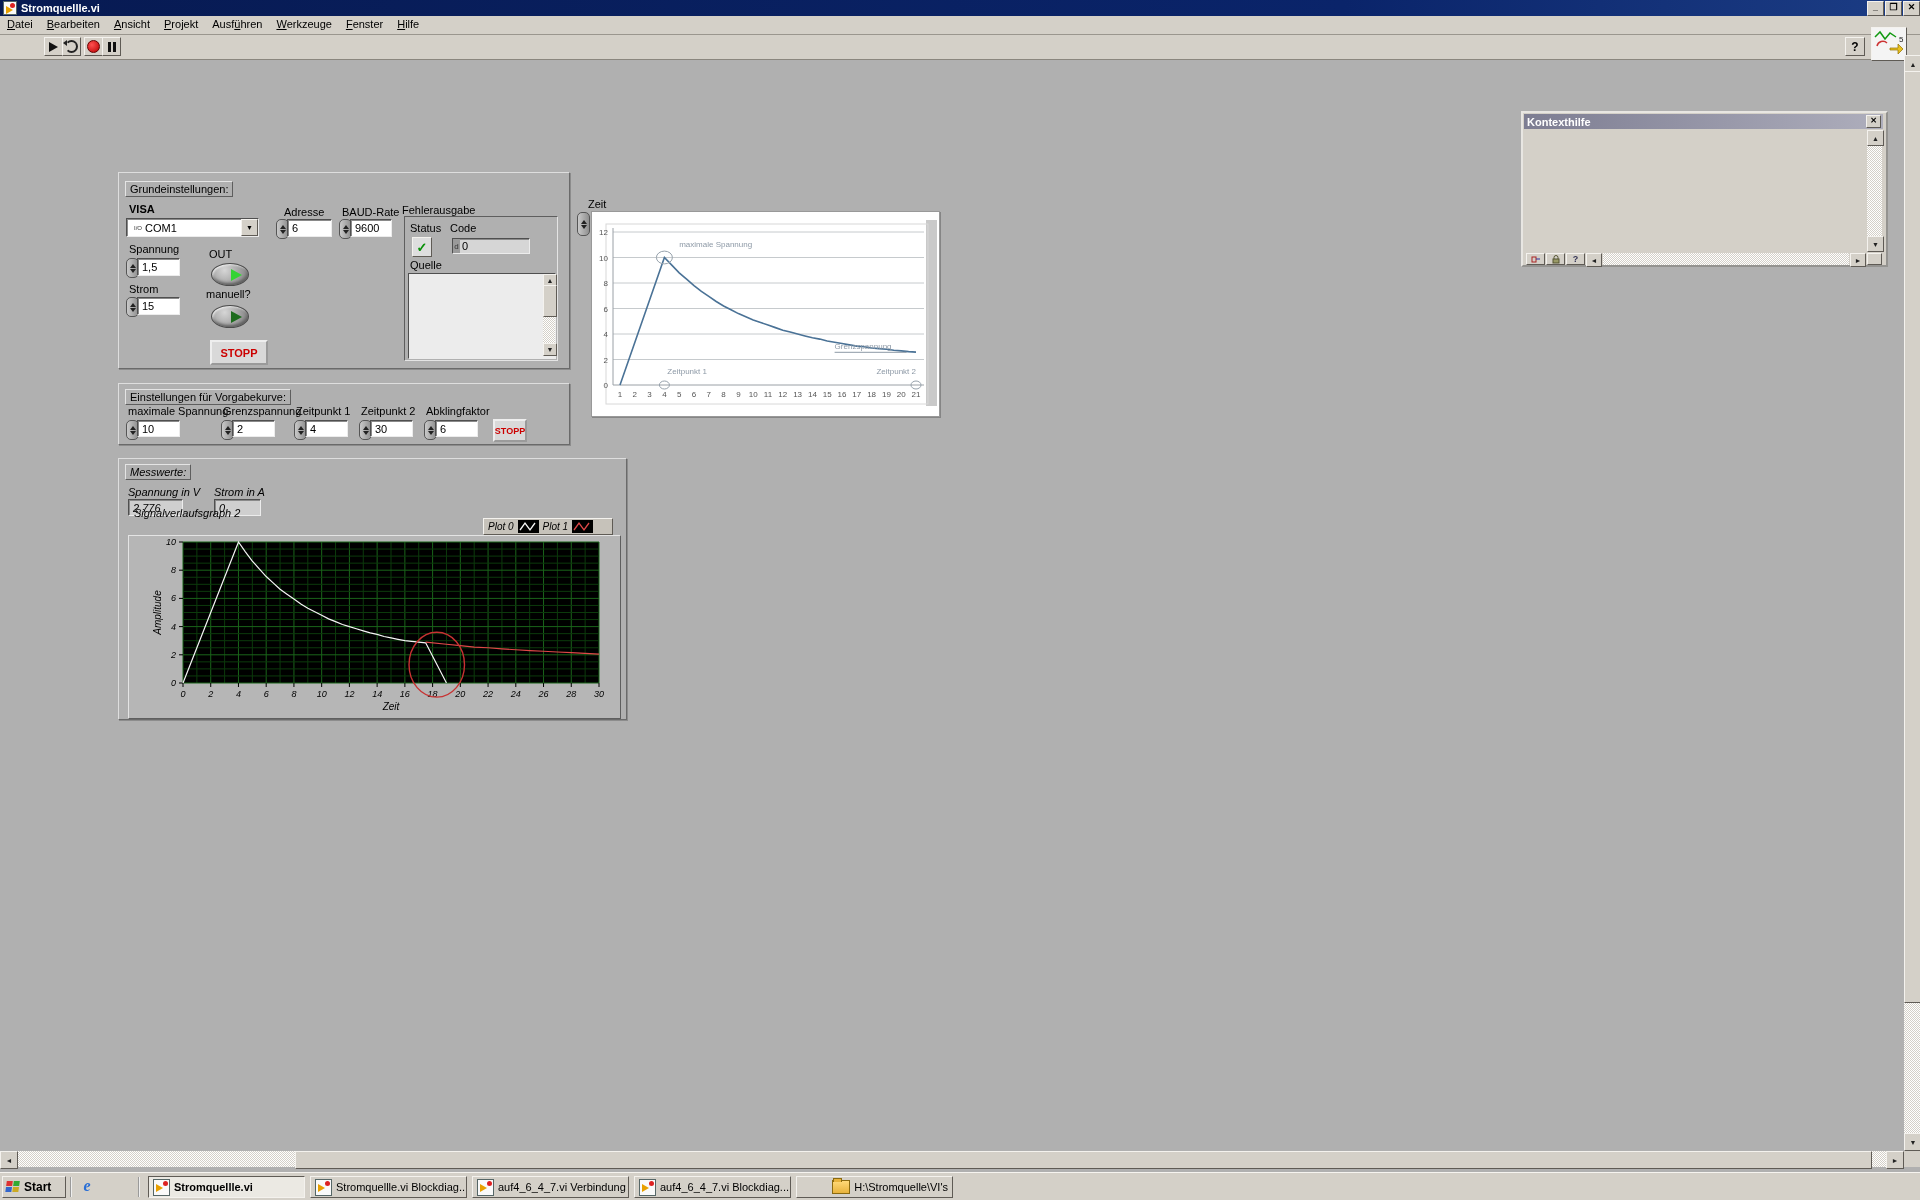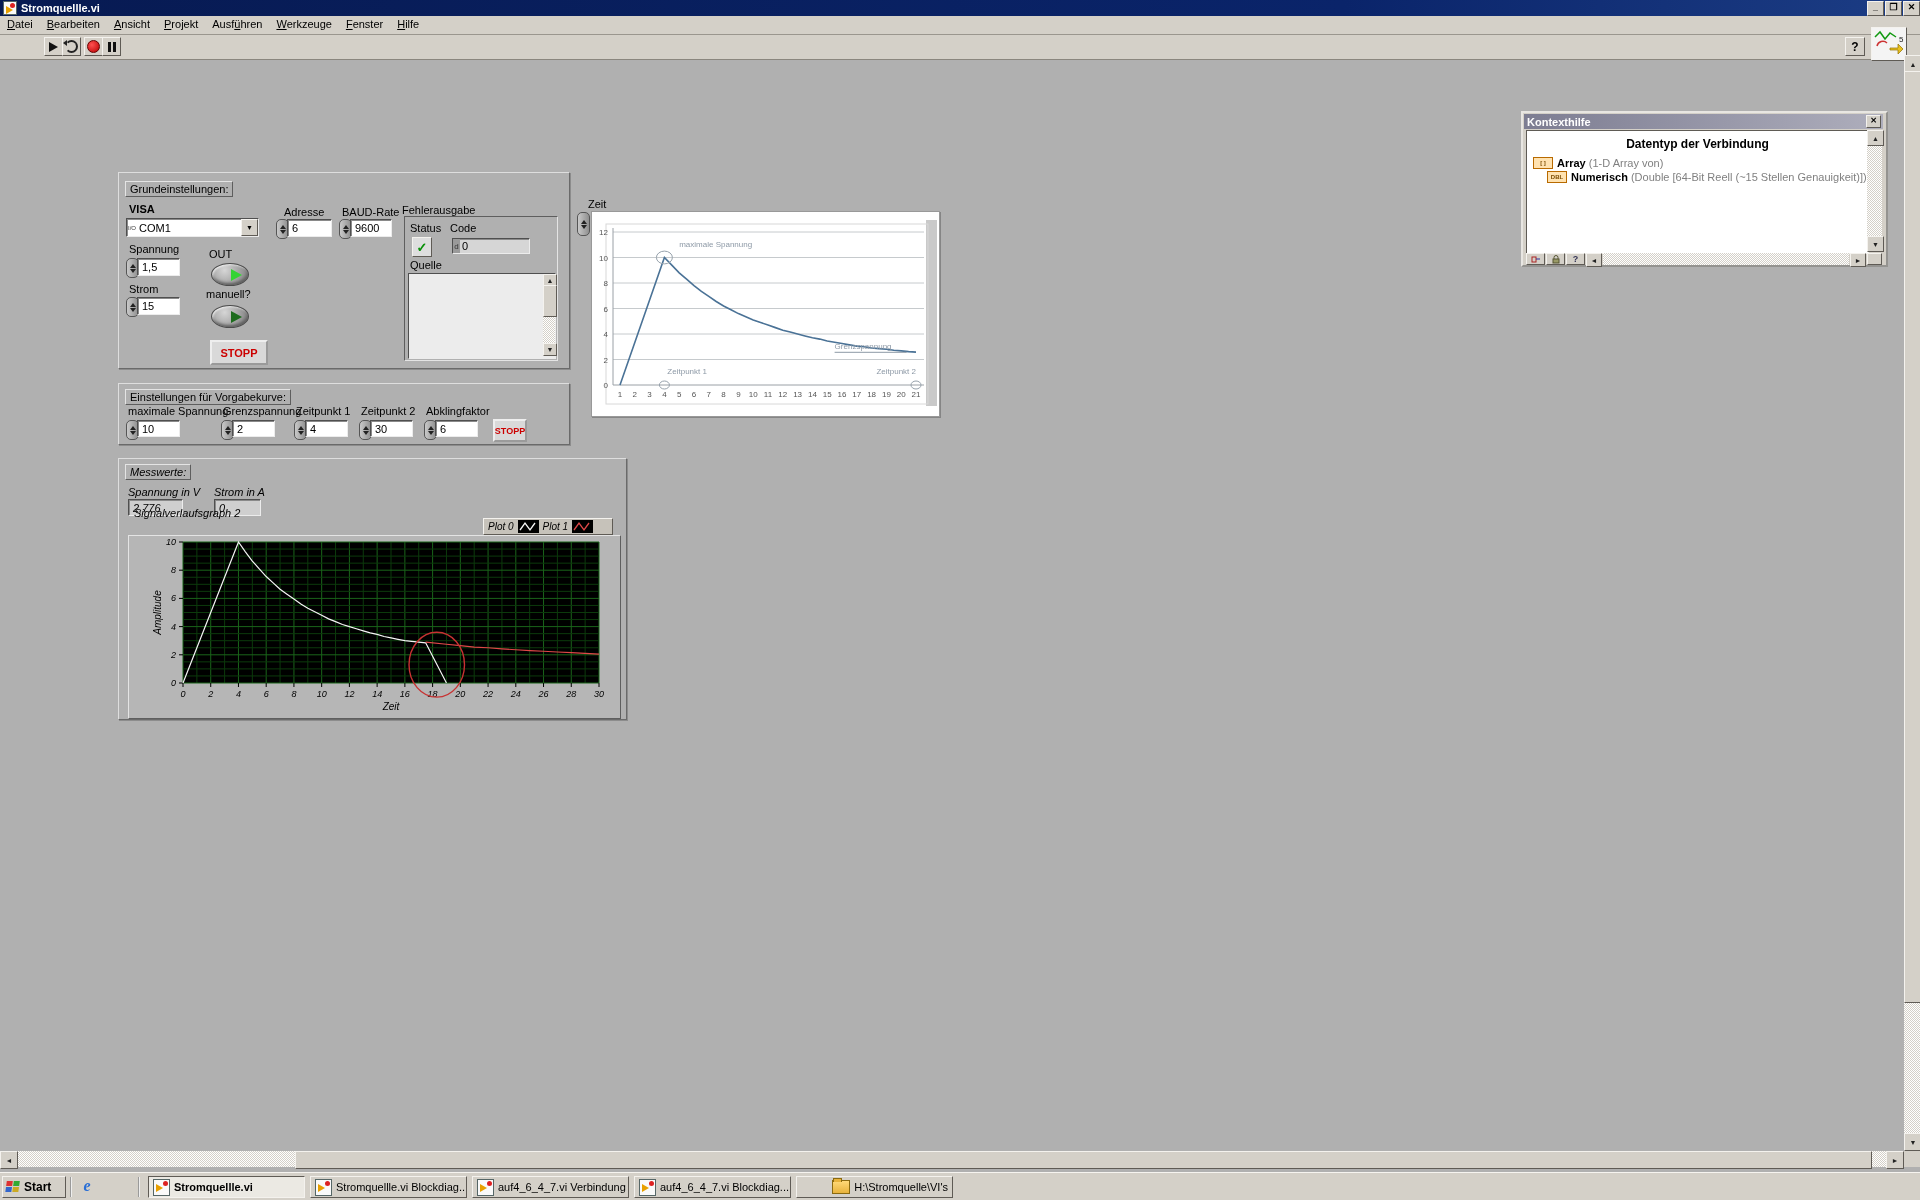--- a/index.html
+++ b/index.html
@@ -126,21 +126,21 @@
       <path d="M18,20 l8,0 l0,-4 l5,5 l-5,5 l0,-4 l-8,0 z" fill="#e8c020" stroke="#907000" stroke-width="0.7"></path>
       <text x="27" y="14" font-size="8" fill="#222">5</text>
     </svg>
   </div>
 
 
   <div class="abs lvframe" style="left:118px;top:172px;width:450px;height:195px;">
     <div class="lvlabelbox" style="left:6px;top:8px;">Grundeinstellungen:</div>
     <span class="lbl" style="left:10px;top:30px;font-weight:bold;">VISA</span>
 
-    <div class="abs field" style="left:7px;top:45px;width:133px;height:19px;padding-left:1px;">
+    <div class="abs field" style="left:7px;top:45px;width:133px;height:19px;padding-left:7px;">
       <span style="font-size:6px;line-height:6px;width:11px;color:#333;">I/O</span>
       <span>COM1</span>
       <span class="raised" style="margin-left:auto;width:15px;height:15px;font-size:7px;display:flex;align-items:center;justify-content:center;">▼</span>
     </div>
 
     <span class="lbl" style="left:10px;top:70px;">Spannung</span>
     <span class="spin" style="left:7px;top:85px;">
         <i class="up"></i>
         <i class="dn"></i>
       </span>
@@ -420,33 +420,20 @@
         <text x="242.6" y="137.3" font-size="8" fill="#8d99a6" text-anchor="start">Grenzspannung</text>
         <line x1="242.6" y1="140.3" x2="314.6" y2="140.3" stroke="#8d99a6" stroke-width="1"></line>
       </svg>
   </div>
 
   <div class="abs ctxwin">
     <div class="ctxtitle">
       <span>Kontexthilfe</span>
       <span class="winbtn" style="margin-left:auto;margin-right:2px;width:13px;height:11px;font-size:8px;line-height:9px;">✕</span>
     </div>
-    <div class="abs" style="left:3px;top:17px;width:341px;height:122px;background:#fff;border:1px solid;border-color:#5f5b55 #f4f2ee #f4f2ee #5f5b55;">
-      <div style="text-align:center;font-weight:bold;font-size:12px;margin-top:6px;">Datentyp der Verbindung</div>
-      <div style="margin:6px 0 0 6px;font-size:11px;display:flex;align-items:center;">
-        <span class="chip">[ ]</span>
-        <b>Array</b>&nbsp;
-        <span style="color:#808080;">(1-D Array von)</span>
-      </div>
-      <div style="margin:2px 0 0 20px;font-size:11px;display:flex;align-items:center;">
-        <span class="chip">DBL</span>
-        <b>Numerisch</b>&nbsp;
-        <span style="color:#808080;">(Double [64-Bit Reell (~15 Stellen Genauigkeit)])</span>
-      </div>
-    </div>
     <div class="abs dither" style="left:344px;top:17px;width:15px;height:122px;">
       <span class="sbarrow" style="left:0;top:0;width:15px;height:14px;">▲</span>
       <span class="sbarrow" style="left:0;bottom:0;width:15px;height:14px;">▼</span>
     </div>
     <div class="abs" style="left:3px;top:140px;width:356px;height:12px;display:flex;gap:1px;">
       <span class="raised" style="width:17px;display:flex;align-items:center;justify-content:center;">
           <svg width="10" height="9">
             <rect x="1" y="2" width="4" height="5" fill="none" stroke="#a22"></rect>
             <line x1="5" y1="4" x2="9" y2="4" stroke="#339"></line>
           </svg>

